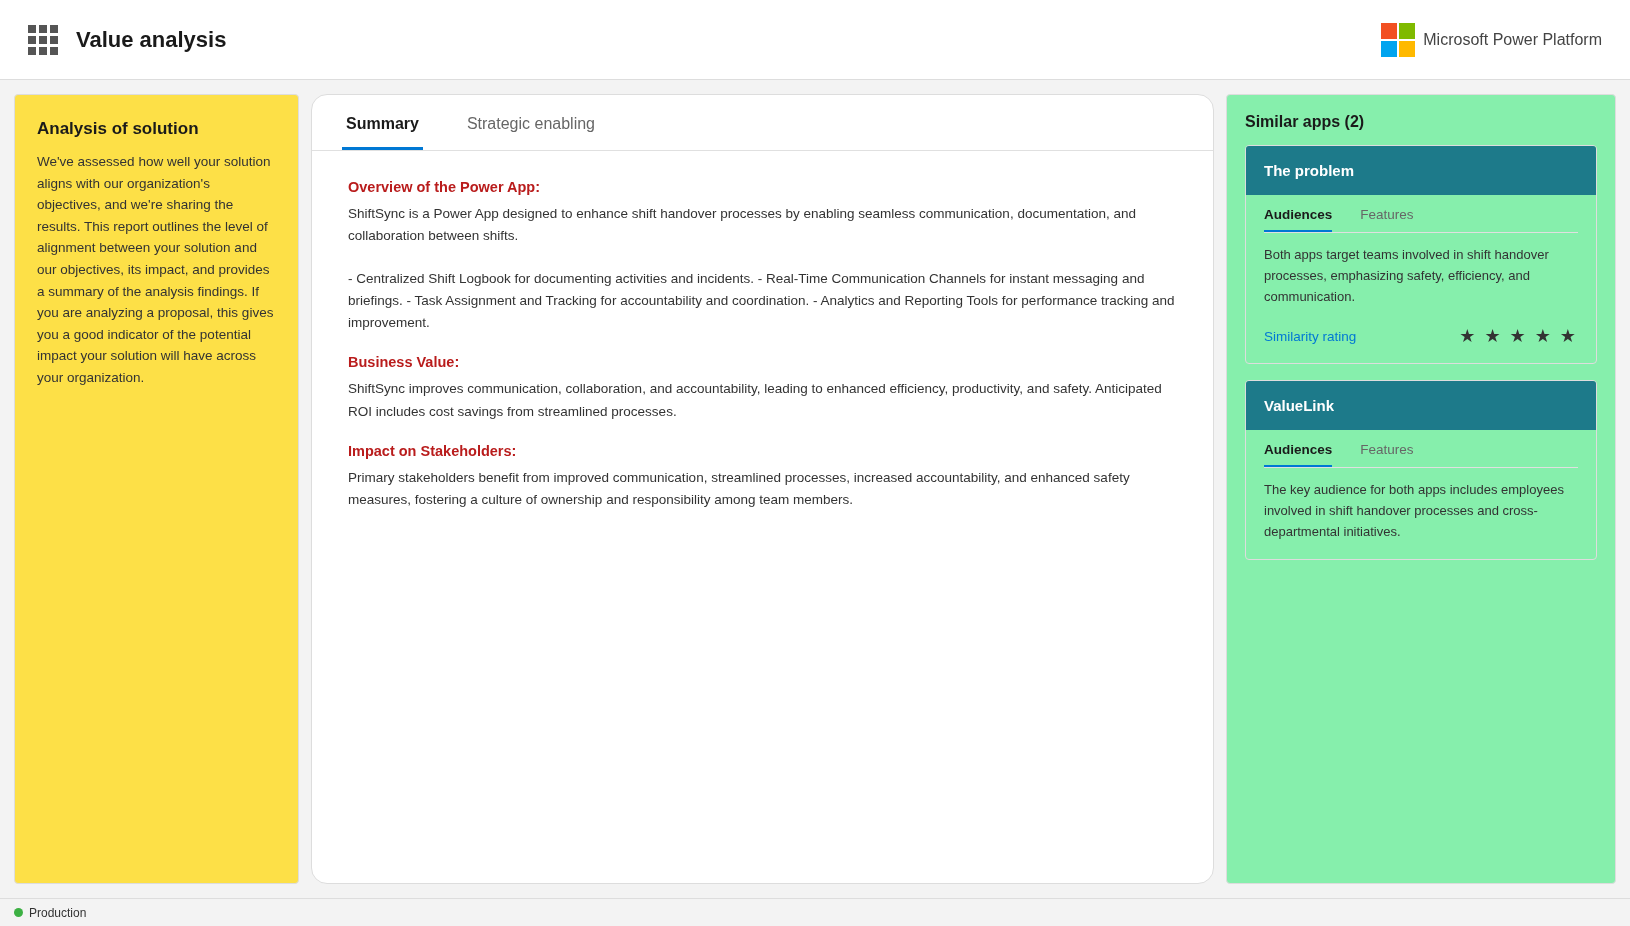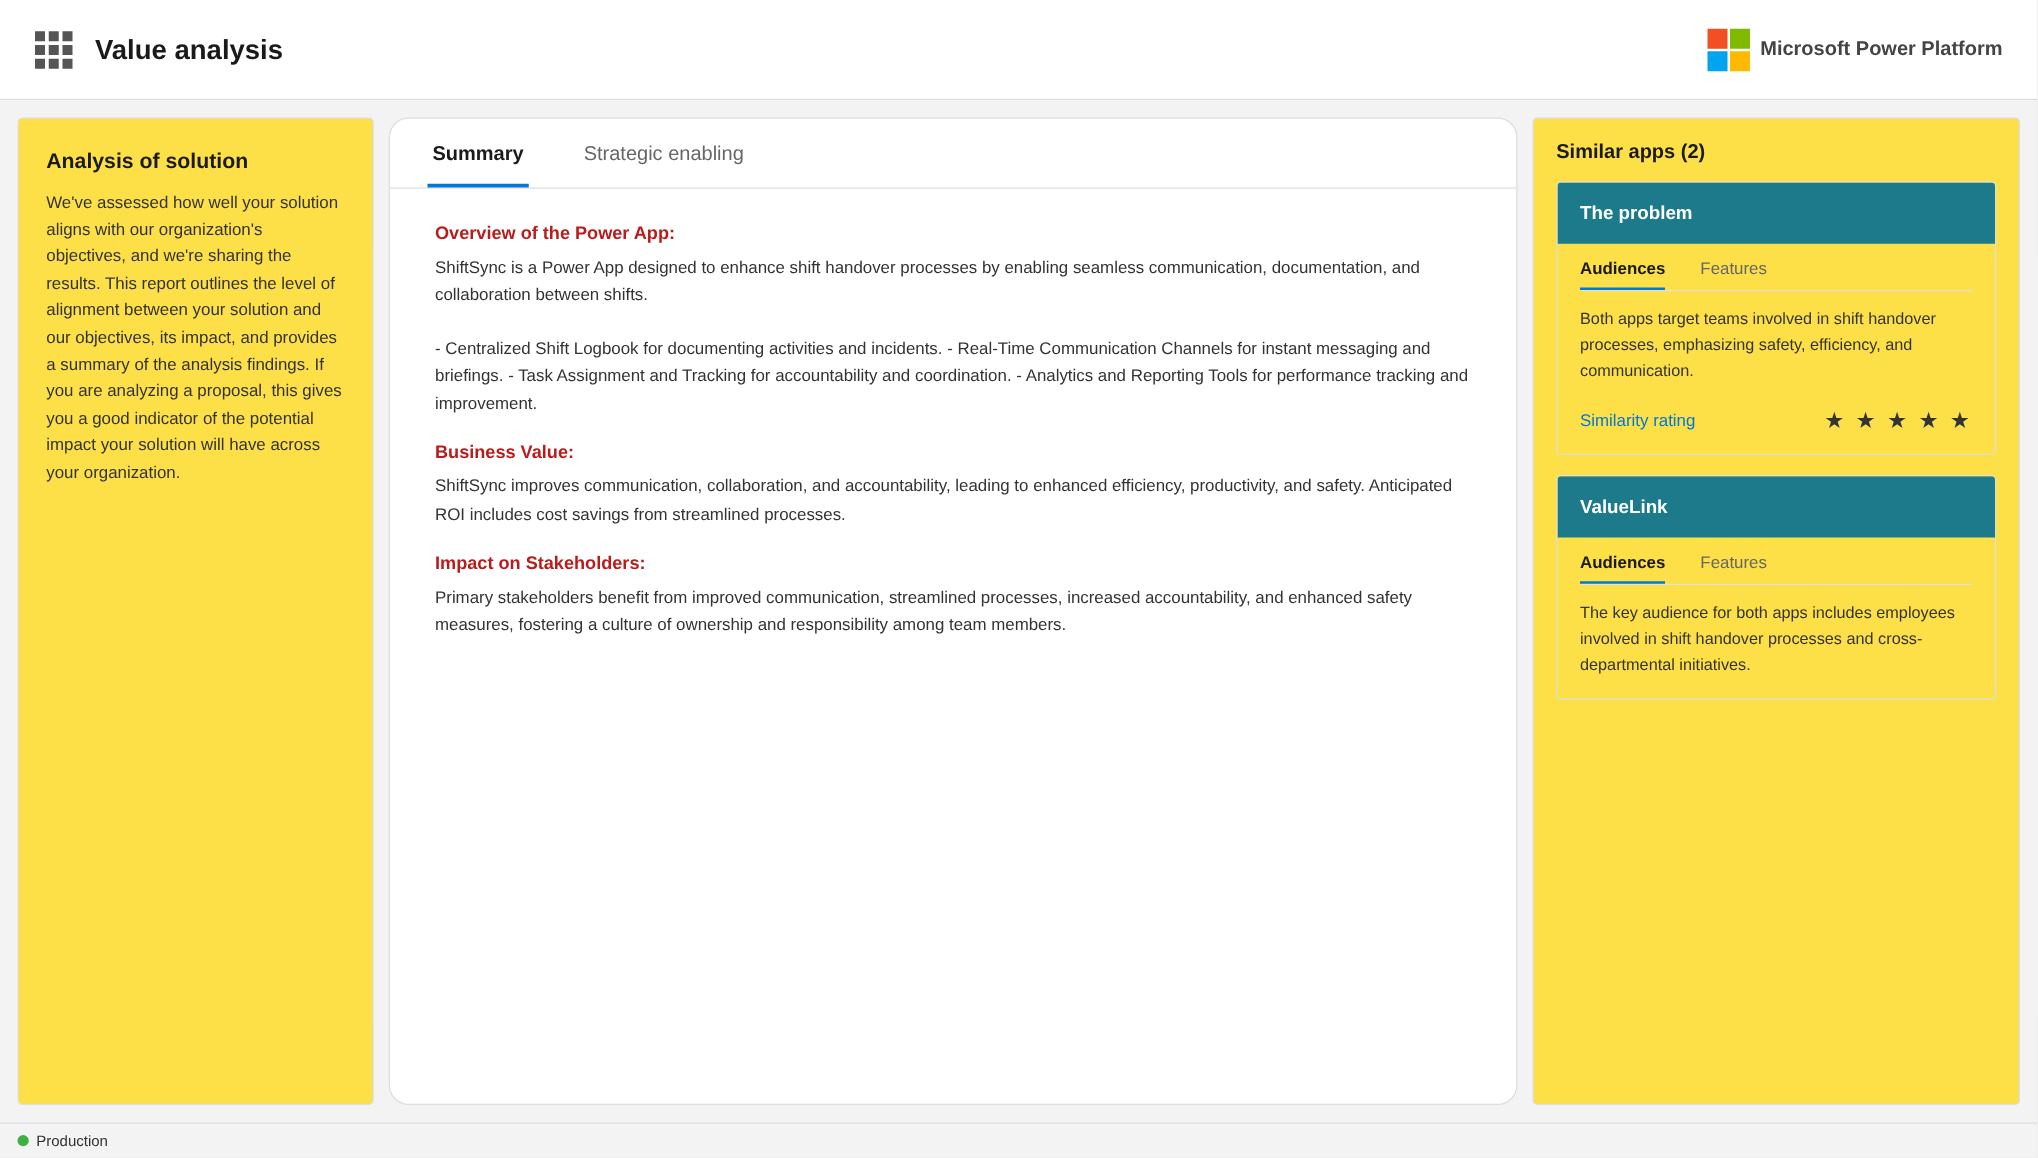--- a/index.html
+++ b/index.html
@@ -66,21 +66,21 @@
       grid-template-rows: 16px 16px;
       gap: 2px;
     }
     .sq-red { background: #F25022; }
     .sq-green { background: #7FBA00; }
     .sq-blue { background: #00A4EF; }
     .sq-yellow { background: #FFB900; }
     .ms-label {
       font-size: 16px;
       color: #444;
-      font-weight: 700;
+      font-weight: 400;
     }
 
     
     .main-content {
       flex: 1;
       display: flex;
       gap: 12px;
       padding: 14px 14px 14px 14px;
       overflow: hidden;
     }
@@ -151,21 +151,21 @@
     }
     .section-body {
       font-size: 13.5px;
       color: #333;
       line-height: 1.65;
       margin-bottom: 20px;
     }
 
     
     .right-panel {
-      background: #fde047;
+      background: #86efac;
       border: 1px solid #ddd;
       border-radius: 4px;
       width: 390px;
       flex-shrink: 0;
       padding: 18px 18px;
       overflow-y: auto;
     }
     .right-panel-title {
       font-size: 16px;
       font-weight: 600;

